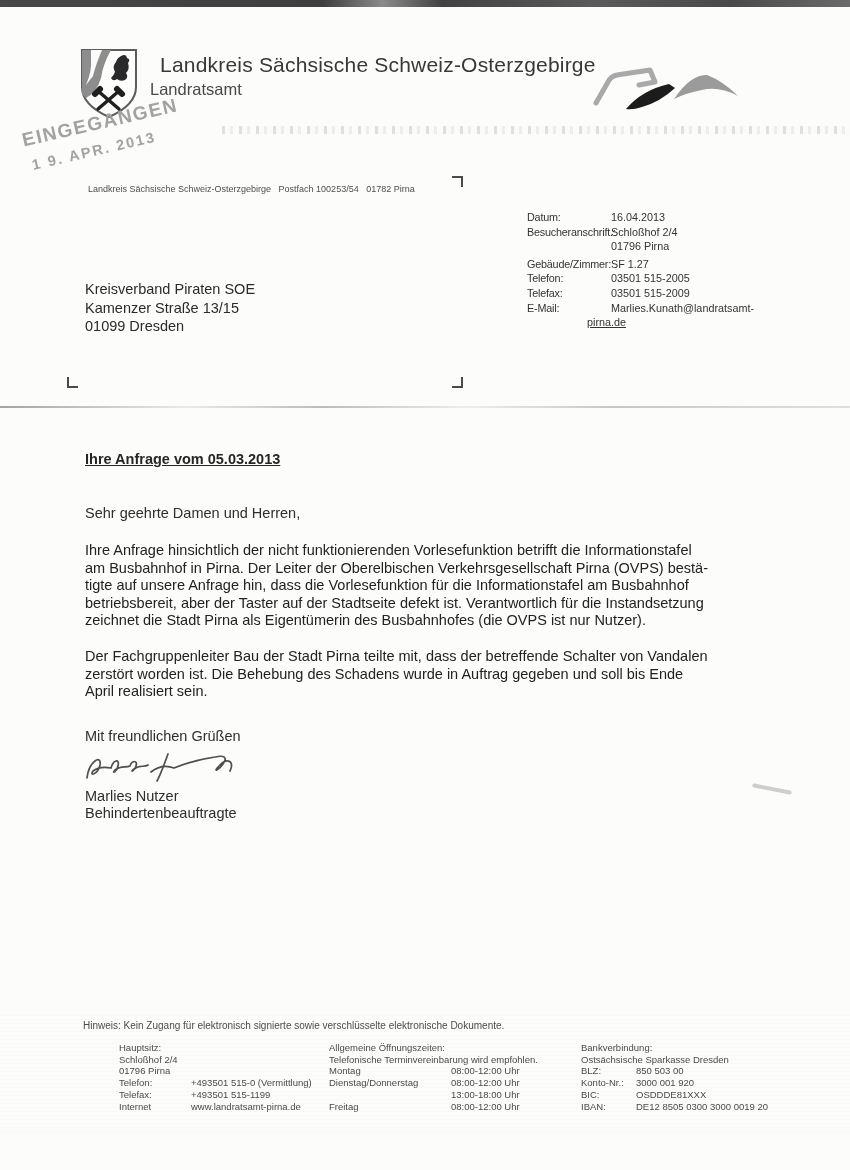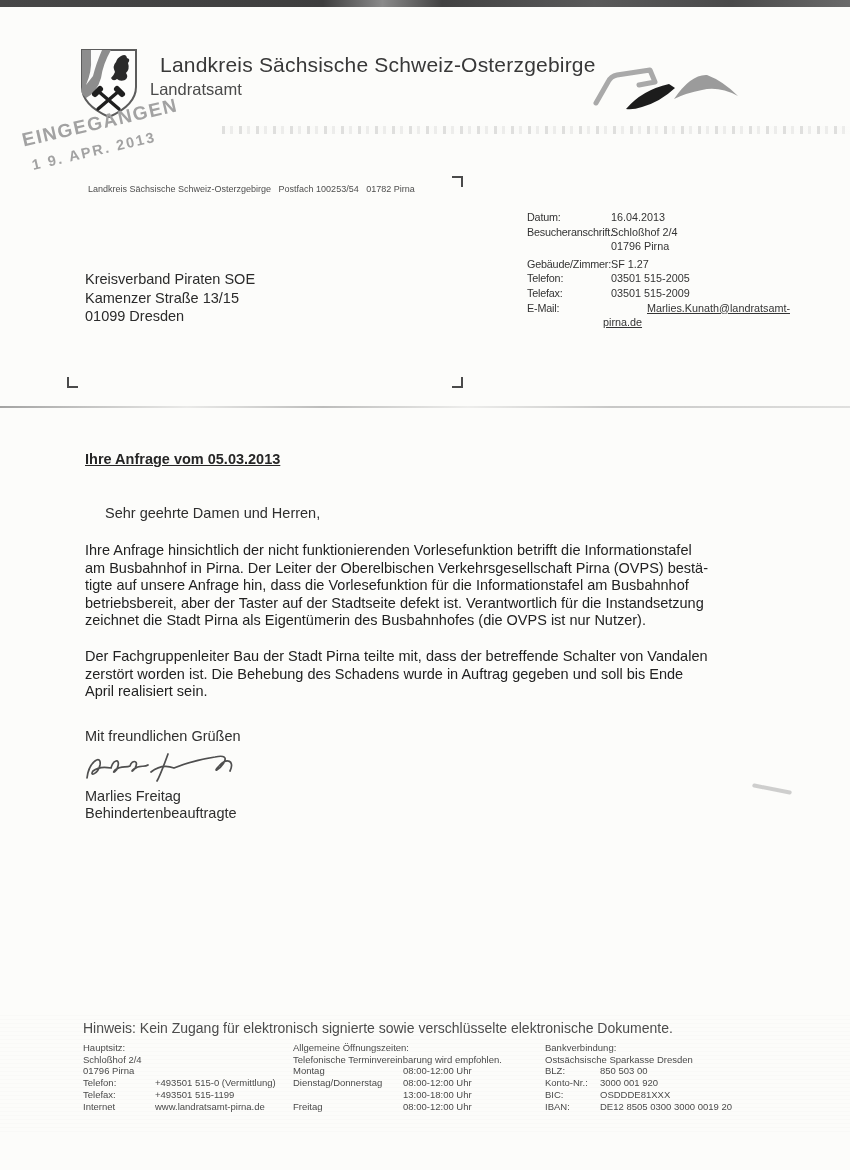--- a/index.html
+++ b/index.html
@@ -29,45 +29,45 @@
   .sender{left:88px;top:184px;font-size:9px;color:#4e4e4e;white-space:pre;}
   .mark{width:9px;height:9px;}
   .mark-tr{left:452px;top:176px;border-top:2px solid #4a4a4a;border-right:2px solid #4a4a4a;}
   .mark-bl{left:67px;top:377px;border-left:2px solid #4a4a4a;border-bottom:2px solid #4a4a4a;}
   .mark-br{left:452px;top:377px;border-right:2px solid #4a4a4a;border-bottom:2px solid #4a4a4a;}
   
   .meta{left:485px;top:210px;font-size:10.8px;line-height:14.6px;color:#333;}
   .meta .row{white-space:nowrap;padding-left:42px;}
   .meta .lbl{display:inline-block;width:84px;letter-spacing:-.2px;}
   .meta .gap{margin-top:3px;}
-  .meta .email{text-decoration:underline;margin-left:36px;}
-  .meta .email2{margin-left:76px;text-decoration:underline;display:inline-block;}
+  .meta .email{}
+  .meta .email2{margin-left:60px;text-decoration:underline;display:inline-block;}
   
-  .recipient{left:85px;top:270px;font-size:14.5px;line-height:18.6px;white-space:pre-line;color:#2b2b2b;}
+  .recipient{left:85px;top:280px;font-size:14.5px;line-height:18.6px;white-space:pre-line;color:#2b2b2b;}
   
   .crease{left:0;top:406px;width:850px;height:2px;
     background:linear-gradient(90deg,rgba(90,90,90,.55),rgba(160,160,160,.2) 22%,rgba(110,110,110,.45) 38%,rgba(170,170,170,.18) 55%,rgba(120,120,120,.4) 72%,rgba(150,150,150,.28) 100%);}
   
   .subject{left:85px;top:451px;font-size:14.5px;font-weight:bold;color:#262626;text-decoration:underline;}
-  .salutation{left:85px;top:505px;font-size:14.5px;margin-left:20px;}
+  .salutation{left:85px;top:505px;font-size:14.5px;}
   .para{left:85px;top:0;width:725px;font-size:14.5px;line-height:17.5px;white-space:pre-line;color:#222;}
   .p1{top:542px;}
   .p2{top:648px;}
   .closing{left:85px;top:728px;font-size:14.5px;}
   .sig{left:80px;top:746px;width:185px;height:48px;}
   .signer{left:85px;top:788px;font-size:14.5px;line-height:17.5px;white-space:pre-line;}
   .pencil{left:752px;top:787px;width:40px;height:4px;background:#b5b5b5;opacity:.65;transform:rotate(11deg);border-radius:2px;}
   
   .foot-bg{left:0;top:1012px;width:850px;height:120px;opacity:.5;
     background:repeating-linear-gradient(0deg,rgba(0,0,0,.025) 0 1px,transparent 1px 4px);}
-  .hinweis{left:83px;top:1020px;font-size:14px;color:#4c4c4c;}
+  .hinweis{left:83px;top:1020px;font-size:10px;color:#4c4c4c;}
   .fcol{top:1042px;font-size:9.5px;line-height:11.7px;color:#4a4a4a;}
-  .fcol .row{white-space:nowrap;}
+  .fcol .row{white-space:nowrap;margin-left:36px;}
   .fc1{left:83px;}  .fc1 .lbl{display:inline-block;width:72px;}
-  .fc2{left:293px;} .fc2 .lbl{display:inline-block;width:110px;}
+  .fc2{left:293px;} .fc2 .lbl{display:inline-block;width:122px;}
   .fc3{left:545px;} .fc3 .lbl{display:inline-block;width:55px;}
 </style>
 </head>
 <body>
 
 <div class="abs scan-edge"></div>
 
 <svg class="abs crest" viewBox="0 0 64 76">
   <path d="M5,4 H59 V41 Q59,59 32,71 Q5,59 5,41 Z" fill="#fdfdfc" stroke="#5c5c5c" stroke-width="2"></path>
   <path d="M5,4 L34,4 Q26,18 24,32 Q20,46 9,52 L5,48 Z" fill="#8d8d8d"></path>
@@ -134,21 +134,21 @@
 <div class="abs closing">Mit freundlichen Grüßen</div>
 
 <svg class="abs sig" viewBox="0 0 185 48">
   <g fill="none" stroke="#4f4f4f" stroke-width="1.7" stroke-linecap="round">
     <path d="M7,32 C9,15 22,8 20,19 C18,28 9,31 13,25 C19,20 26,21 31,22 C33,14 40,12 38,20 C37,26 31,28 35,24 C41,19 46,22 50,20 C52,14 58,14 56,20 C55,25 49,27 54,23 C60,18 64,22 68,19"></path>
     <path d="M88,8 C84,19 80,30 77,35"></path>
     <path d="M71,26 C81,18 89,20 94,22 C106,17 122,13 135,11 C144,9 148,11 143,18 C139,24 132,27 139,20 C147,11 155,15 150,25"></path>
   </g>
 </svg>
 
-<div class="abs signer" style="top:788px;">Marlies Freitag</div>
+<div class="abs signer" style="top:788px;">Marlies Nutzer</div>
 <div class="abs signer" style="top:805px;">Behindertenbeauftragte</div>
 <div class="abs pencil"></div>
 
 <div class="abs foot-bg"></div>
 <div class="abs hinweis">Hinweis: Kein Zugang für elektronisch signierte sowie verschlüsselte elektronische Dokumente.</div>
 
 <div class="abs fcol fc1">
   <div class="row">Hauptsitz:</div>
   <div class="row">Schloßhof 2/4</div>
   <div class="row">01796 Pirna</div>

